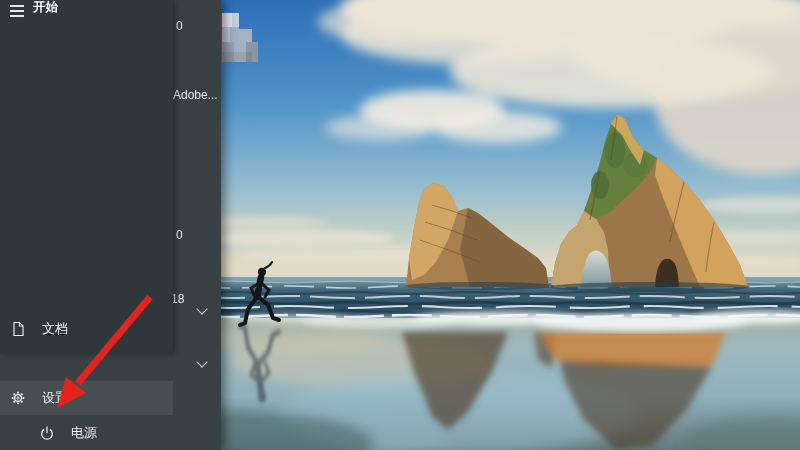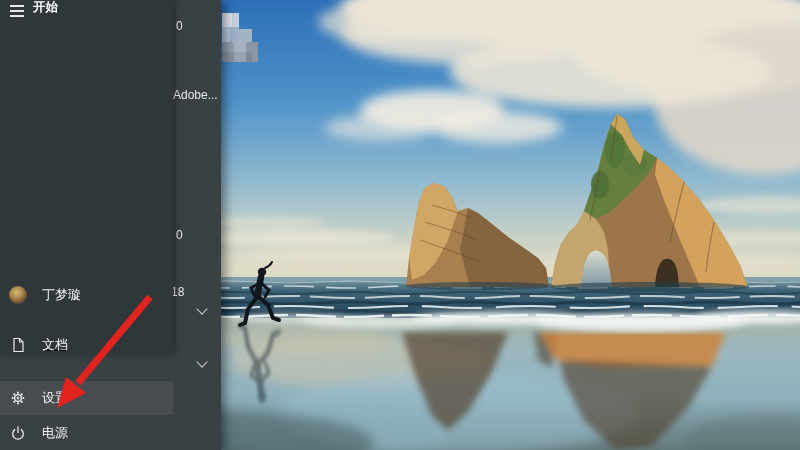--- a/index.html
+++ b/index.html
@@ -207,42 +207,36 @@
   <div class="mz mz3"></div>
   <div class="mz mz4"></div>
   <div class="mz mz5"></div>
 
   <div class="panel">
 
     <div>
       <span class="frag" style="left:176px;top:19px;">0</span>
       <span class="frag" style="left:173px;top:88px;">Adobe...</span>
       <span class="frag" style="left:176px;top:228px;">0</span>
-      <span class="frag" style="left:171px;top:285px;">18</span>
+      <span class="frag" style="left:171px;top:292px;">18</span>
       <span class="chev" style="left:198px;top:305px;"></span>
       <span class="chev" style="left:198px;top:358px;"></span>
     </div>
 
     <div class="rail">
 
       <div class="burger">
         <i></i>
           <i></i>
           <i></i>
       </div>
       <span class="start-title">开始</span>
 
-      <div class="rail-item" style="top:278px;">
-        <span class="ric">
-            <span class="avatar"></span>
-          </span>
-        <span class="rlabel">丁梦璇</span>
-      </div>
-
-      <div class="rail-item" style="top:328px;text-decoration:underline;">
+
+      <div class="rail-item" style="top:312px;text-decoration:underline;">
         <span class="ric">
           <svg width="16" height="16" viewBox="0 0 16 16" fill="none" stroke="#eaeaea" stroke-width="1.2">
             <path d="M4 1.5 h5.5 L13 5 v9.5 H4 Z"></path>
               <path d="M9.5 1.5 V5 H13"></path>
           </svg>
         </span>
         <span class="rlabel">文档</span>
       </div>
 
 
@@ -254,21 +248,21 @@
                        M3.6 3.6 L4.8 4.8 M11.2 11.2 L12.4 12.4
                        M12.4 3.6 L11.2 4.8 M4.8 11.2 L3.6 12.4"></path>
             </g>
             <circle cx="8" cy="8" r="3.4" stroke-width="1.4"></circle>
             <circle cx="8" cy="8" r="1.1" stroke-width="1"></circle>
           </svg>
         </span>
         <span class="rlabel">设置</span>
       </div>
 
-      <div class="rail-item" style="top:416px;">
+      <div class="rail-item" style="top:416px;margin-left:29px;">
         <span class="ric">
           <svg width="16" height="16" viewBox="0 0 16 16" fill="none" stroke="#eaeaea" stroke-width="1.3">
             <path d="M5.1 4.4 A5.3 5.3 0 1 0 10.9 4.4"></path>
             <path d="M8 1.6 V8"></path>
           </svg>
         </span>
         <span class="rlabel">电源</span>
       </div>
     </div>
   </div>

